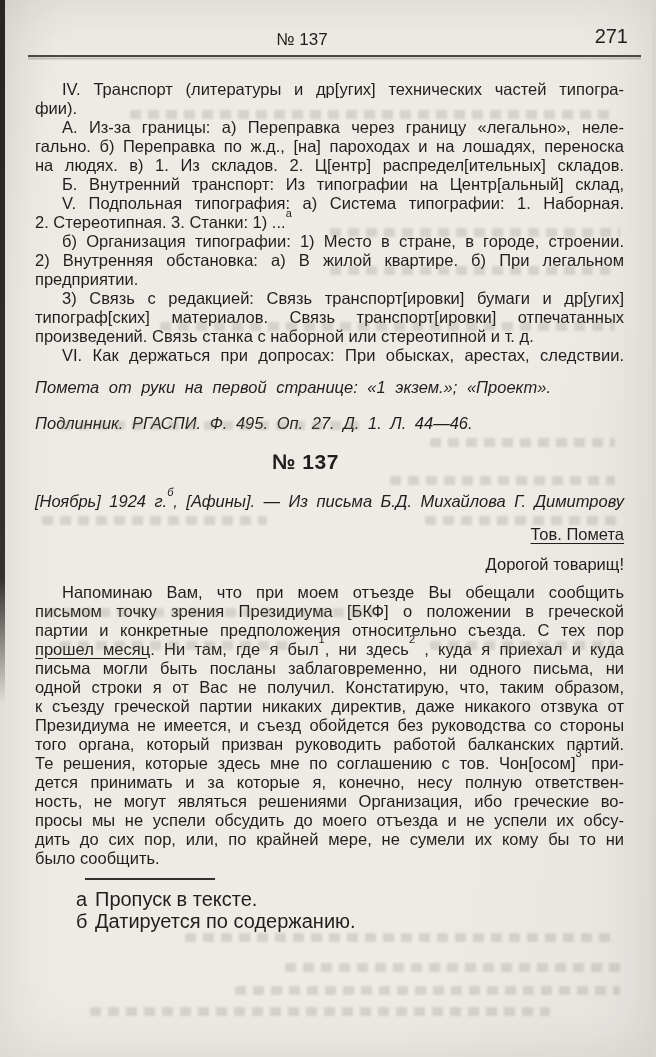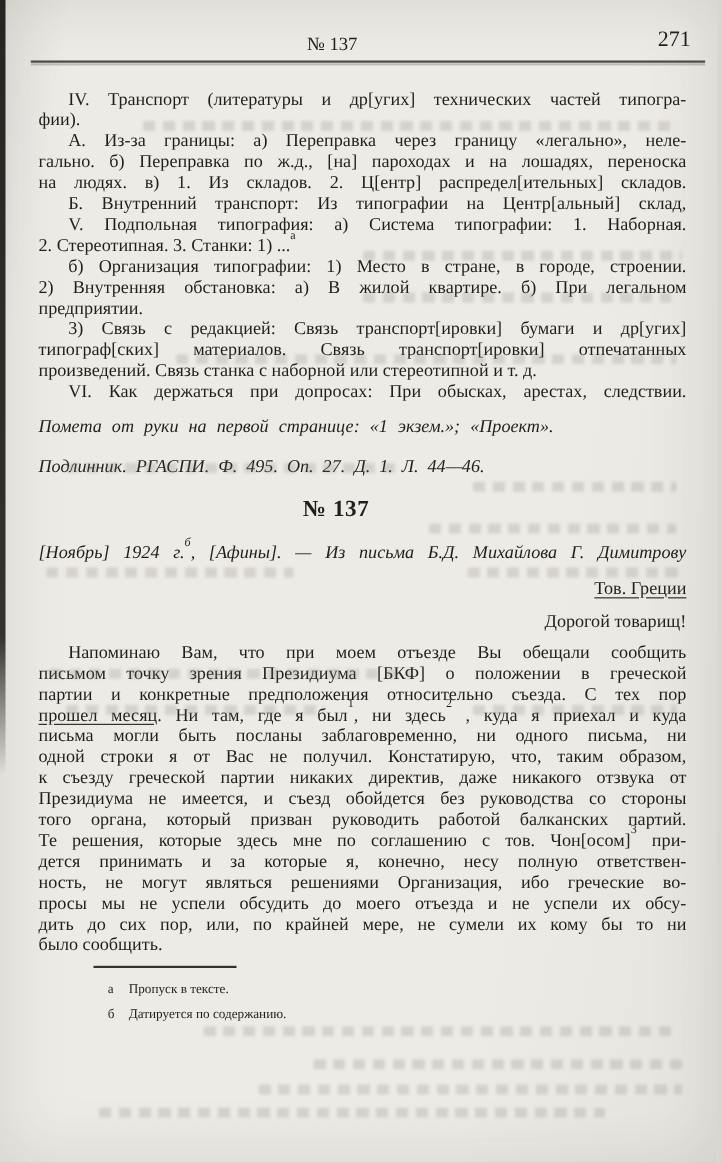--- a/index.html
+++ b/index.html
@@ -1,19 +1,19 @@
 <!DOCTYPE html>
 <html><head>
 <meta charset="utf-8">
 <style>
   html,body { margin:0; padding:0; background:#d8d6d1; }
   .page {
     position:relative; width:652px; height:1057px; overflow:hidden;
     background:linear-gradient(100deg,#e2e0db 0%,#edebe6 8%,#edebe6 70%,#e6e4df 100%);
-    font-family:Liberation Serif, serif;
+    font-family:Liberation Sans, sans-serif;
     color:#211f1b;
     box-shadow:inset 0 0 60px rgba(110,105,95,.18);
   }
   .scan-edge { position:absolute; left:0; top:0; width:5px; height:705px;
     background:linear-gradient(to bottom,#262522 0%,#34322e 82%,rgba(52,50,46,0) 100%); }
 
   .pagehead { position:relative; height:57px; }
   .pagehead .docnum { position:absolute; left:0; right:0; top:30px; text-align:center;
     font-size:17px; transform:translateX(-24px); }
   .pagehead .pageno { position:absolute; right:24px; top:25px; font-size:20px; }
@@ -31,21 +31,21 @@
   .pometa { font-style:italic; margin-top:13px; word-spacing:5px; }
   .podlinnik { font-style:italic; margin-top:17px; word-spacing:4px; }
   .h137 { font-weight:bold; font-size:21px; text-align:center; margin-top:16px;
     transform:translateX(-24px); letter-spacing:.5px; line-height:26px; }
   .dateline { font-style:italic; margin-top:16px; line-height:21.5px; word-spacing:3px; }
   .tov { text-align:right; margin-top:12px; }
   .dear { text-align:right; margin-top:11px; }
   .letter { margin-top:9px; }
 
   .fnsep { margin-top:10px; margin-left:50px; width:130px; height:2px; background:#33312d; }
-  .footnotes { margin-top:8px; margin-left:63px; font-size:12px; line-height:22px; }
+  .footnotes { margin-top:8px; margin-left:41px; font-size:20px; line-height:22px; }
   .fnmark { display:inline-block; width:19px; }
 
   .smud { position:absolute; height:9px; filter:blur(1.3px); opacity:.35; border-radius:2px;
     background:repeating-linear-gradient(90deg, rgba(125,120,108,.6) 0 11px, rgba(125,120,108,0) 11px 18px); }
 </style>
 </head>
 <body>
 
 <div class="page">
 
@@ -98,21 +98,21 @@
     <div class="pometa">Помета от руки на первой странице: «1 экзем.»; «Проект».</div>
 
     <div class="podlinnik">Подлинник. РГАСПИ. Ф. 495. Оп. 27. Д. 1. Л. 44—46.</div>
 
     <div class="h137">№ 137</div>
 
     <div class="dateline">
       <div class="tl just"><span>[Ноябрь] 1924 г.</span><sup class="fn">б</sup><span>, [Афины]. — Из письма Б.Д. Михайлова Г. Димитрову</span></div>
     </div>
 
-    <div class="tov"><span class="u">Тов. Греции</span></div>
+    <div class="tov"><span class="u">Тов. Помета</span></div>
 
     <div class="dear">Дорогой товарищ!</div>
 
     <div class="letter">
       <div class="ind-first">
           <div class="tl just">Напоминаю Вам, что при моем отъезде Вы обещали сообщить</div>
           <div class="tl just">письмом точку зрения Президиума [БКФ] о положении в греческой</div>
           <div class="tl just">партии и конкретные предположения относительно съезда. С тех пор</div>
         </div>
 

